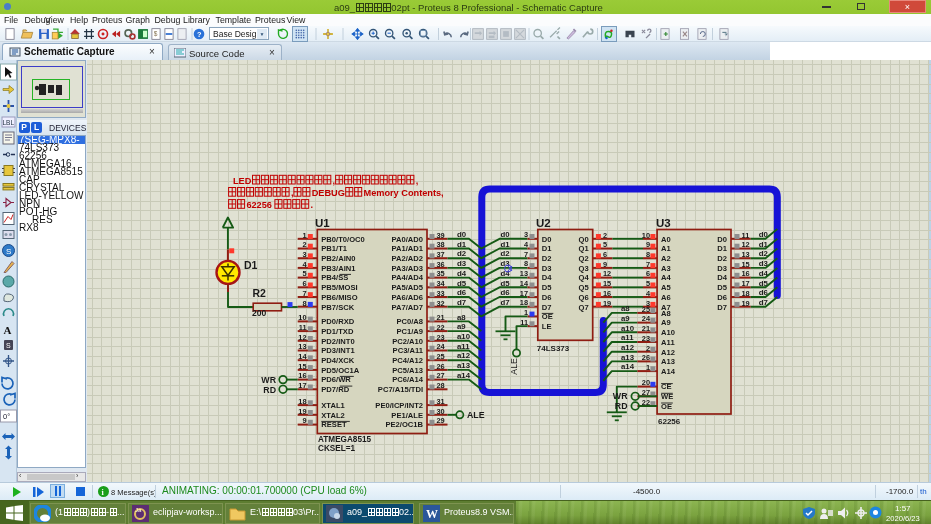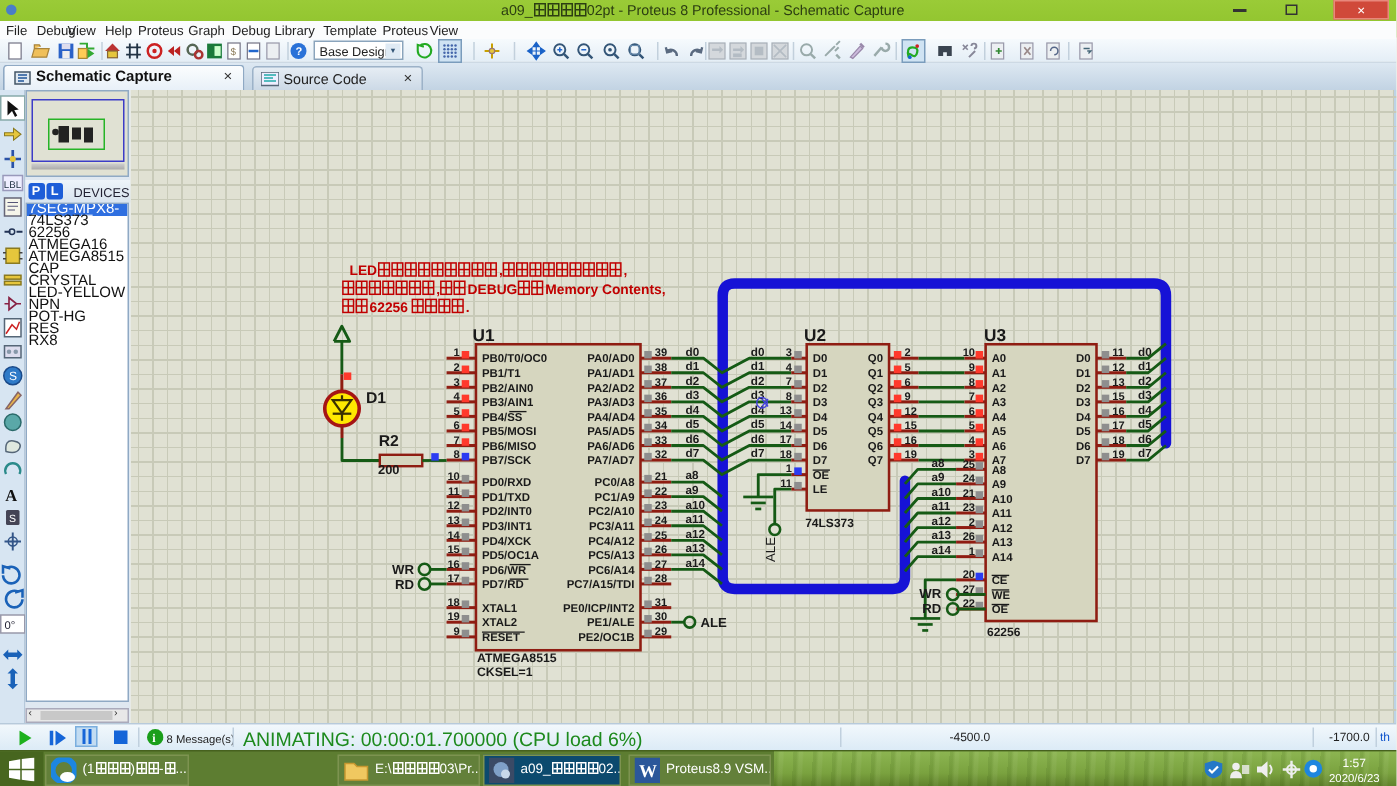--- a/index.html
+++ b/index.html
@@ -207,21 +207,21 @@
       </g>
       <line x1="712.5" y1="2" x2="712.5" y2="14" stroke="#c2d0dc"></line>
       <g transform="translate(724,8) scale(0.82)">
         <rect x="-5" y="-6.5" width="10" height="13" fill="#eceff2" stroke="#99a"></rect>
         <path d="M-2 -2 h5 M1 0 l3 0 l-2 2" stroke="#467" stroke-width="1.1" fill="none"></path>
       </g>
     </svg>
     <span style="position:absolute;left:209px;top:1px;width:60px;height:13px;background:#fff;border:1px solid #8aa4bc;font-size:8.5px;line-height:12px;padding-left:3px;color:#222">Base Design<span style="position:absolute;right:1px;top:1px;width:10px;height:10px;background:#dfeaf4;color:#357;font-size:5px;text-align:center;line-height:10px">▼</span></span>
   </div>
 
-<div class="abs" style="left:0;top:42px;width:931px;height:18px;background:linear-gradient(#dde8f2,#c2d3e3)">
+<div class="abs" style="left:0;top:42px;width:770px;height:18px;background:linear-gradient(#dde8f2,#c2d3e3)">
  <div class="abs" style="left:2px;top:1px;width:161px;height:17px;background:linear-gradient(#fbfdfe,#e8f0f8);border:1px solid #8fa9c4;border-bottom:none;border-radius:3px 3px 0 0">
    <svg class="abs" style="left:6px;top:2px" width="12" height="12">
         <rect x="1" y="2" width="10" height="8" fill="#dfe8f0" stroke="#456"></rect>
         <path d="M3 4h6M3 6h6M3 8h4" stroke="#259" stroke-width="1"></path>
       </svg>
    <span class="abs" style="left:21px;top:2px;font-size:10px;color:#111;font-weight:bold">Schematic Capture</span>
    <span class="abs" style="left:146px;top:2px;font-size:10px;color:#333">×</span>
  </div>
  <div class="abs" style="left:168px;top:2px;width:114px;height:16px;background:linear-gradient(#e6edf4,#ccd9e6);border:1px solid #9db2c8;border-bottom:none;border-radius:3px 3px 0 0">
    <svg class="abs" style="left:5px;top:3px" width="12" height="10">
@@ -345,21 +345,21 @@
       <div style="background:#2f6fe0;color:#fff;padding:0 1px;height:8px;line-height:8px">7SEG-MPX8-CA-BLUE</div>
       <div style="height:8px;line-height:8px;padding:0 1px">74LS373</div>
       <div style="height:8px;line-height:8px;padding:0 1px">62256</div>
       <div style="height:8px;line-height:8px;padding:0 1px">ATMEGA16</div>
       <div style="height:8px;line-height:8px;padding:0 1px">ATMEGA8515</div>
       <div style="height:8px;line-height:8px;padding:0 1px">CAP</div>
       <div style="height:8px;line-height:8px;padding:0 1px">CRYSTAL</div>
       <div style="height:8px;line-height:8px;padding:0 1px">LED-YELLOW</div>
       <div style="height:8px;line-height:8px;padding:0 1px">NPN</div>
       <div style="height:8px;line-height:8px;padding:0 1px">POT-HG</div>
-      <div style="height:8px;line-height:8px;padding:0 1px">RES</div>
+      <div style="height:8px;line-height:8px;padding:0 14px">RES</div>
       <div style="height:8px;line-height:8px;padding:0 1px">RX8</div>
     </div>
  <div class="abs" style="left:0;top:412px;width:69px;height:10px;background:#e8e8e8;border:1px solid #aab">
    <span class="abs" style="left:1px;top:-1px;font-size:7px;color:#333">‹</span>
    <span class="abs" style="left:58px;top:-1px;font-size:7px;color:#333">›</span>
    <div class="abs" style="left:9px;top:1px;width:48px;height:6px;background:#c8c8c8"></div>
  </div>
 </div>
 
 <div class="abs" style="left:87px;top:60px;width:844px;height:422px;background:#e0e1d3"></div>
@@ -1041,21 +1041,21 @@
  <span class="abs" style="left:54.5px;top:2.5px;width:2.5px;height:10px;background:#1565d8"></span>
  <span class="abs" style="left:58.5px;top:2.5px;width:2.5px;height:10px;background:#1565d8"></span>
  <div class="abs" style="left:76px;top:4px;width:9px;height:9px;background:#1565d8"></div>
  <span class="abs" style="left:92px;top:2px;width:1px;height:13px;background:#c0d0de"></span>
  <svg class="abs" style="left:98px;top:3px" width="11" height="11">
       <circle cx="5.5" cy="5.5" r="5.5" fill="#1a9e1a"></circle>
       <text x="3.5" y="8.5" font-size="8" fill="#fff" font-weight="bold" font-family="Liberation Serif">i</text>
     </svg>
  <span class="abs" style="left:111px;top:4.5px;font-size:7.5px">8 Message(s)</span>
  <span class="abs" style="left:155px;top:2px;width:1px;height:13px;background:#c0d0de"></span>
- <span class="abs" style="left:162px;top:2px;color:#1d8a1d;font-size:13px">ANIMATING: 00:00:01.700000 (CPU load 6%)</span>
+ <span class="abs" style="left:162px;top:2px;color:#1d8a1d;font-size:10px">ANIMATING: 00:00:01.700000 (CPU load 6%)</span>
  <span class="abs" style="left:560px;top:2px;width:1px;height:13px;background:#c0d0de"></span>
  <span class="abs" style="left:633px;top:4px">-4500.0</span>
  <span class="abs" style="left:875px;top:2px;width:1px;height:13px;background:#c0d0de"></span>
  <span class="abs" style="left:886px;top:4px">-1700.0</span>
  <span class="abs" style="left:917px;top:2px;width:1px;height:13px;background:#c0d0de"></span>
  <span class="abs" style="left:920px;top:4px;color:#15c">th</span>
 </div>
 
 <div class="abs" style="left:0;top:500px;width:931px;height:24px;background:#5d7d31;border-top:1px solid #46611e">
  <div class="abs" style="left:516px;top:0;width:415px;height:24px;background:
@@ -1064,20 +1064,28 @@
  <div class="abs" style="left:0;top:0;width:29px;height:24px;background:#47661f"></div>
  <svg class="abs" style="left:6px;top:4px" width="17" height="16">
       <path d="M0 2.5 L7.5 1.2 V7.5 H0 Z M8.5 1 L17 0 V7.5 H8.5 Z M0 8.5 H7.5 V14.8 L0 13.5 Z M8.5 8.5 H17 V16 L8.5 14.9 Z" fill="#fff"></path>
     </svg>
  <div style="position:absolute;left:30px;top:2px;width:96px;height:21px;background:#63803a;border:1px solid #7d9350;overflow:hidden">
       <span style="position:absolute;left:3px;top:1px;width:17px;height:17px;font-size:13px;line-height:17px;text-align:center"><svg width="17" height="17">
           <circle cx="8.5" cy="8.5" r="7.5" fill="none" stroke="#1d86e0" stroke-width="4"></circle>
           <ellipse cx="11" cy="13" rx="5" ry="3.4" fill="#fff"></ellipse>
         </svg></span>
       <span style="position:absolute;left:24px;top:3px;color:#fff;font-size:9px;white-space:nowrap">(1<span style="display:inline-block;width:7px;height:8px;border:1px solid currentColor;margin:0 0.5px;vertical-align:-1px;box-sizing:border-box;background:linear-gradient(currentColor,currentColor) 50% 0/1px 100% no-repeat,linear-gradient(currentColor,currentColor) 0 50%/100% 1px no-repeat"></span><span style="display:inline-block;width:7px;height:8px;border:1px solid currentColor;margin:0 0.5px;vertical-align:-1px;box-sizing:border-box;background:linear-gradient(currentColor,currentColor) 50% 0/1px 100% no-repeat,linear-gradient(currentColor,currentColor) 0 50%/100% 1px no-repeat"></span><span style="display:inline-block;width:7px;height:8px;border:1px solid currentColor;margin:0 0.5px;vertical-align:-1px;box-sizing:border-box;background:linear-gradient(currentColor,currentColor) 50% 0/1px 100% no-repeat,linear-gradient(currentColor,currentColor) 0 50%/100% 1px no-repeat"></span>)<span style="display:inline-block;width:7px;height:8px;border:1px solid currentColor;margin:0 0.5px;vertical-align:-1px;box-sizing:border-box;background:linear-gradient(currentColor,currentColor) 50% 0/1px 100% no-repeat,linear-gradient(currentColor,currentColor) 0 50%/100% 1px no-repeat"></span><span style="display:inline-block;width:7px;height:8px;border:1px solid currentColor;margin:0 0.5px;vertical-align:-1px;box-sizing:border-box;background:linear-gradient(currentColor,currentColor) 50% 0/1px 100% no-repeat,linear-gradient(currentColor,currentColor) 0 50%/100% 1px no-repeat"></span>-<span style="display:inline-block;width:7px;height:8px;border:1px solid currentColor;margin:0 0.5px;vertical-align:-1px;box-sizing:border-box;background:linear-gradient(currentColor,currentColor) 50% 0/1px 100% no-repeat,linear-gradient(currentColor,currentColor) 0 50%/100% 1px no-repeat"></span>...</span>
+    </div>
+    <div style="position:absolute;left:128px;top:2px;width:95px;height:21px;background:#63803a;border:1px solid #7d9350;overflow:hidden">
+      <span style="position:absolute;left:3px;top:1px;width:17px;height:17px;font-size:13px;line-height:17px;text-align:center"><svg width="17" height="17">
+          <rect width="17" height="17" fill="#5c2d73"></rect>
+          <circle cx="8" cy="9" r="5" fill="none" stroke="#e0c060" stroke-width="2"></circle>
+          <text x="3" y="7" font-size="6" fill="#ffd" font-family="Liberation Sans">Ja</text>
+        </svg></span>
+      <span style="position:absolute;left:24px;top:3px;color:#fff;font-size:9px;white-space:nowrap">eclipjav-worksp...</span>
     </div>
     <div style="position:absolute;left:225px;top:2px;width:95px;height:21px;background:#63803a;border:1px solid #7d9350;overflow:hidden">
       <span style="position:absolute;left:3px;top:1px;width:17px;height:17px;font-size:13px;line-height:17px;text-align:center"><svg width="17" height="17">
           <path d="M1 4 h6 l2 2 h7 v9 h-15 z" fill="#f0c860" stroke="#c89830" stroke-width="1"></path>
         </svg></span>
       <span style="position:absolute;left:24px;top:3px;color:#fff;font-size:9px;white-space:nowrap">E:\<span style="display:inline-block;width:7px;height:8px;border:1px solid currentColor;margin:0 0.5px;vertical-align:-1px;box-sizing:border-box;background:linear-gradient(currentColor,currentColor) 50% 0/1px 100% no-repeat,linear-gradient(currentColor,currentColor) 0 50%/100% 1px no-repeat"></span><span style="display:inline-block;width:7px;height:8px;border:1px solid currentColor;margin:0 0.5px;vertical-align:-1px;box-sizing:border-box;background:linear-gradient(currentColor,currentColor) 50% 0/1px 100% no-repeat,linear-gradient(currentColor,currentColor) 0 50%/100% 1px no-repeat"></span><span style="display:inline-block;width:7px;height:8px;border:1px solid currentColor;margin:0 0.5px;vertical-align:-1px;box-sizing:border-box;background:linear-gradient(currentColor,currentColor) 50% 0/1px 100% no-repeat,linear-gradient(currentColor,currentColor) 0 50%/100% 1px no-repeat"></span><span style="display:inline-block;width:7px;height:8px;border:1px solid currentColor;margin:0 0.5px;vertical-align:-1px;box-sizing:border-box;background:linear-gradient(currentColor,currentColor) 50% 0/1px 100% no-repeat,linear-gradient(currentColor,currentColor) 0 50%/100% 1px no-repeat"></span>03\Pr...</span>
     </div>
     <div style="position:absolute;left:322px;top:2px;width:92px;height:21px;background:#0c4a6e;border:1px solid #7d9350;overflow:hidden">
       <span style="position:absolute;left:3px;top:1px;width:17px;height:17px;font-size:13px;line-height:17px;text-align:center"><svg width="17" height="17">
           <rect width="17" height="17" fill="#3a4a66"></rect>

